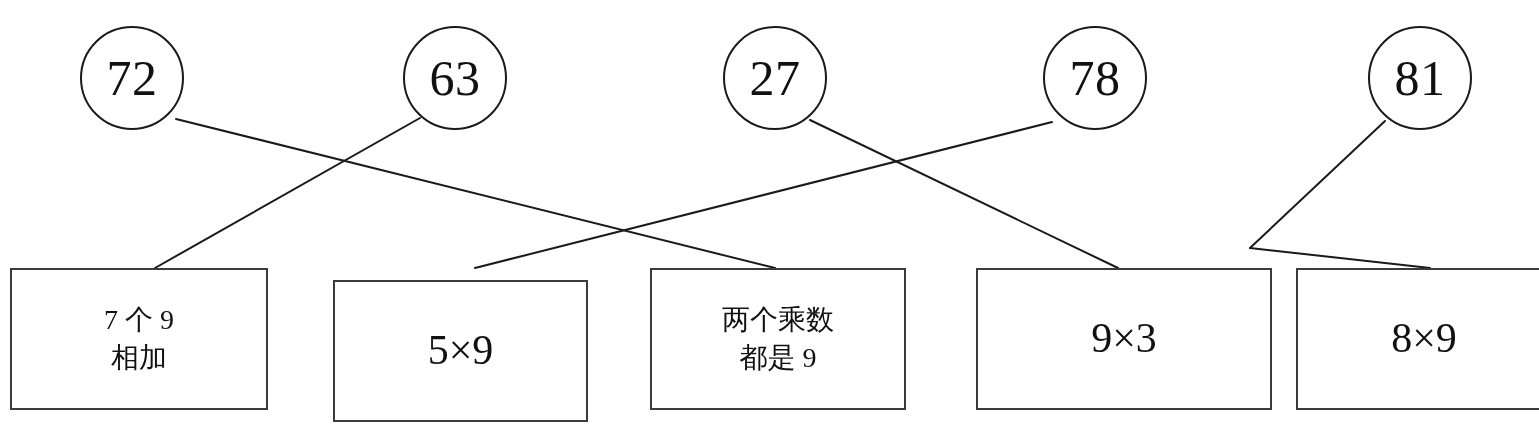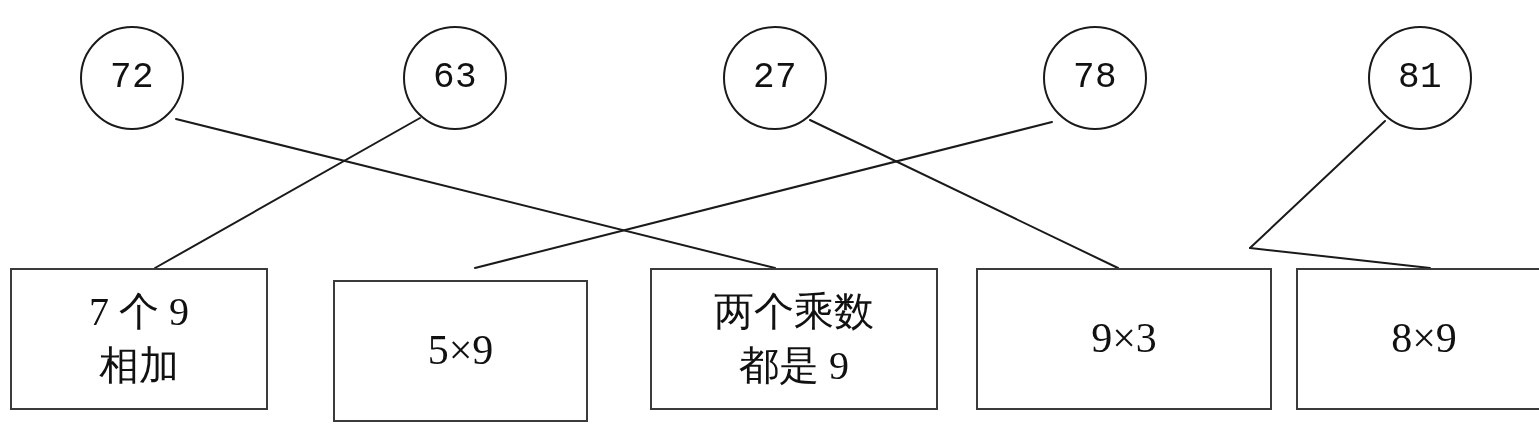--- a/index.html
+++ b/index.html
@@ -30,22 +30,22 @@
     position: absolute;
     border: 2px solid #1a1a1a;
     border-radius: 50%;
     background: #ffffff;
     display: flex;
     align-items: center;
     justify-content: center;
     box-sizing: border-box;
   }
   .node-circle .node-label {
-    font-family: Liberation Mono, monospace;
-    font-size: 36px;
+    font-family: Liberation Serif, serif;
+    font-size: 50px;
     line-height: 1;
     color: #111111;
     letter-spacing: 0.5px;
   }
   .node-box {
     position: absolute;
     border: 2px solid #3b3b3b;
     background: #ffffff;
     display: flex;
     align-items: center;
@@ -55,21 +55,21 @@
   }
   .node-box .box-label {
     font-family: "Liberation Serif", "DejaVu Serif", serif;
     font-size: 42px;
     line-height: 1.28;
     color: #111111;
     white-space: pre-line;
     padding: 0 6px;
   }
   .node-box.two-line .box-label {
-    font-size: 40px;
+    font-size: 28px;
     line-height: 1.35;
   }
 </style>
 </head>
 <body>
 
 <div id="worksheet">
 
   <svg id="link-layer" viewBox="0 0 1539 431" width="1539" height="431" xmlns="http://www.w3.org/2000/svg">
     <g id="links-group" stroke="#1a1a1a" stroke-width="2" fill="none" stroke-linecap="round">
@@ -100,21 +100,21 @@
       </div>
     </div>
   <div id="boxes-group">
       <div class="node-box two-line" style="left: 10px; top: 268px; width: 258px; height: 142px;">
         <span class="box-label">7 个 9
 相加</span>
       </div>
       <div class="node-box" style="left: 333px; top: 268px; width: 255px; height: 142px; margin-top: 12px;">
         <span class="box-label">5×9</span>
       </div>
-      <div class="node-box two-line" style="left: 650px; top: 268px; width: 288px; height: 142px;">
+      <div class="node-box two-line" style="left: 650px; top: 268px; width: 256px; height: 142px;">
         <span class="box-label">两个乘数
 都是 9</span>
       </div>
       <div class="node-box" style="left: 976px; top: 268px; width: 296px; height: 142px;">
         <span class="box-label">9×3</span>
       </div>
       <div class="node-box" style="left: 1296px; top: 268px; width: 256px; height: 142px;">
         <span class="box-label">8×9</span>
       </div>
     </div>

